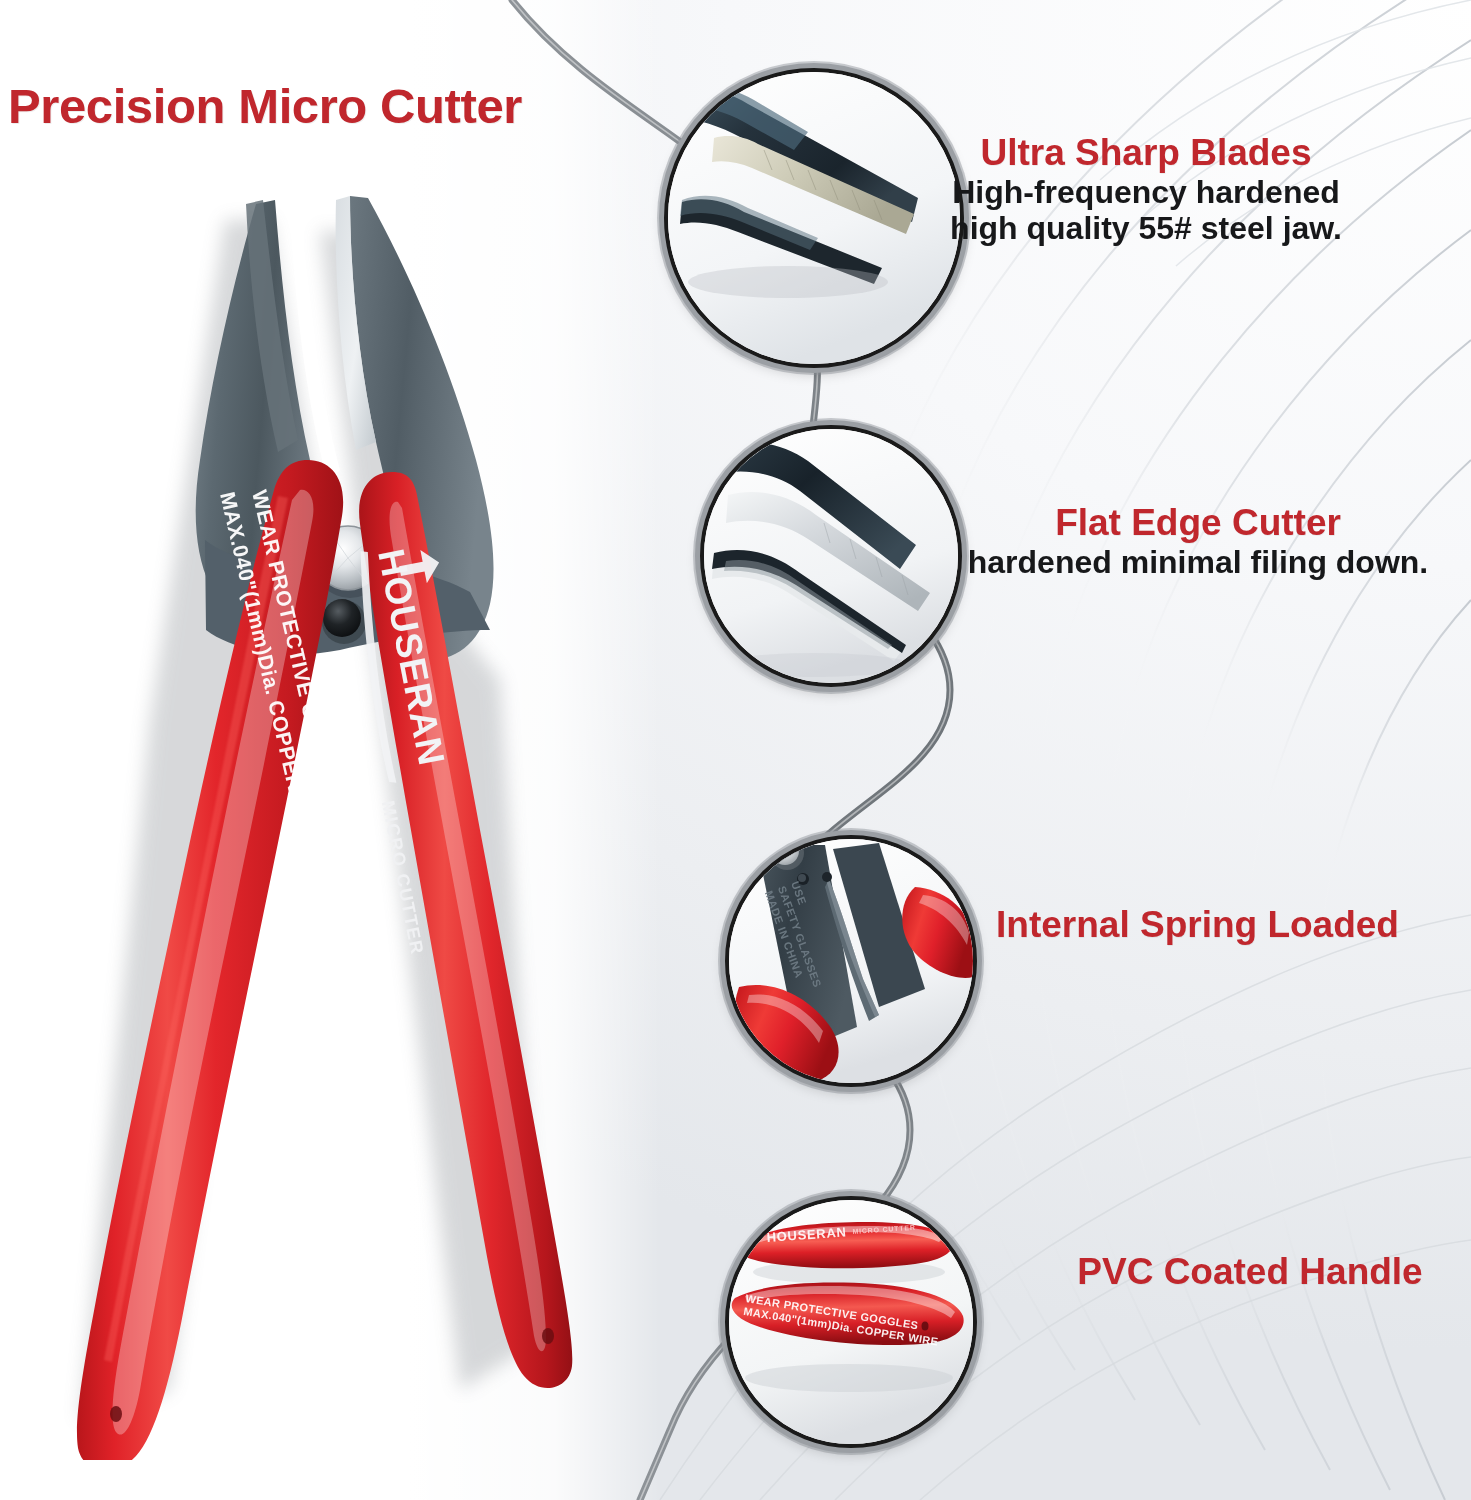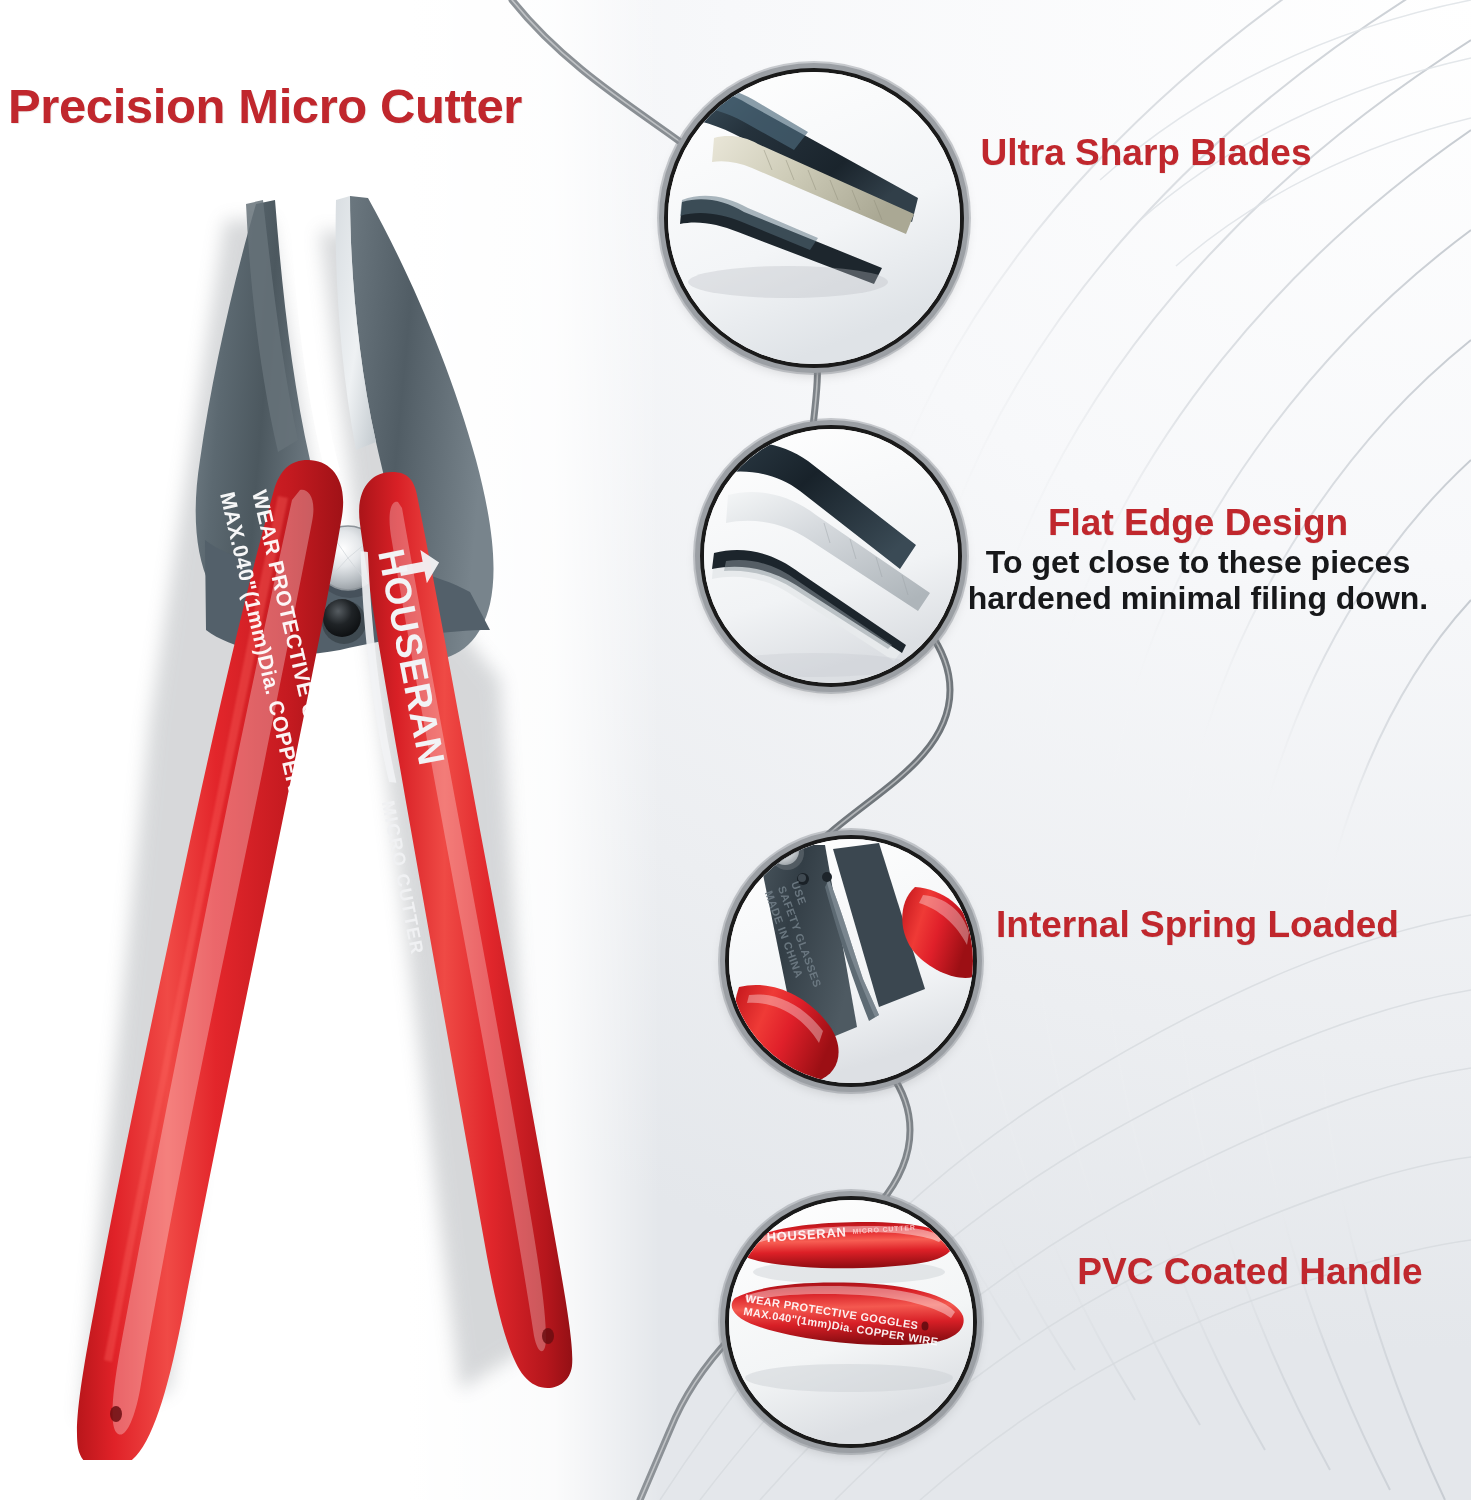--- a/index.html
+++ b/index.html
@@ -528,26 +528,29 @@
       <g transform="translate(16,102) rotate(9)" font-family="Liberation Sans, sans-serif" fill="#ffffff" font-weight="bold" opacity="0.92">
         <text x="0" y="0" font-size="11" letter-spacing="0.4">WEAR PROTECTIVE GOGGLES</text>
         <text x="0" y="13" font-size="11" letter-spacing="0.4">MAX.040"(1mm)Dia. COPPER WIRE</text>
       </g>
       <ellipse cx="196" cy="126" rx="3.5" ry="4.5" fill="#5e0a0e" opacity="0.85"></ellipse>
     </svg>
   </div>
 
   <div class="feature f1">
     <div class="f-head">Ultra Sharp Blades</div>
+    <div class="f-body">
+      <div>High-frequency hardened</div>
+      <div>high quality 55# steel jaw.</div>
+    </div>
   </div>
 
   <div class="feature f2">
-    <div class="f-head">Flat Edge Design</div>
+    <div class="f-head">Flat Edge Cutter</div>
     <div class="f-body">
-      <div>To get close to these pieces</div>
       <div>hardened minimal filing down.</div>
     </div>
   </div>
 
   <div class="feature f3">
     <div class="f-head">Internal Spring Loaded</div>
     <div class="f-body">
     </div>
   </div>
 

